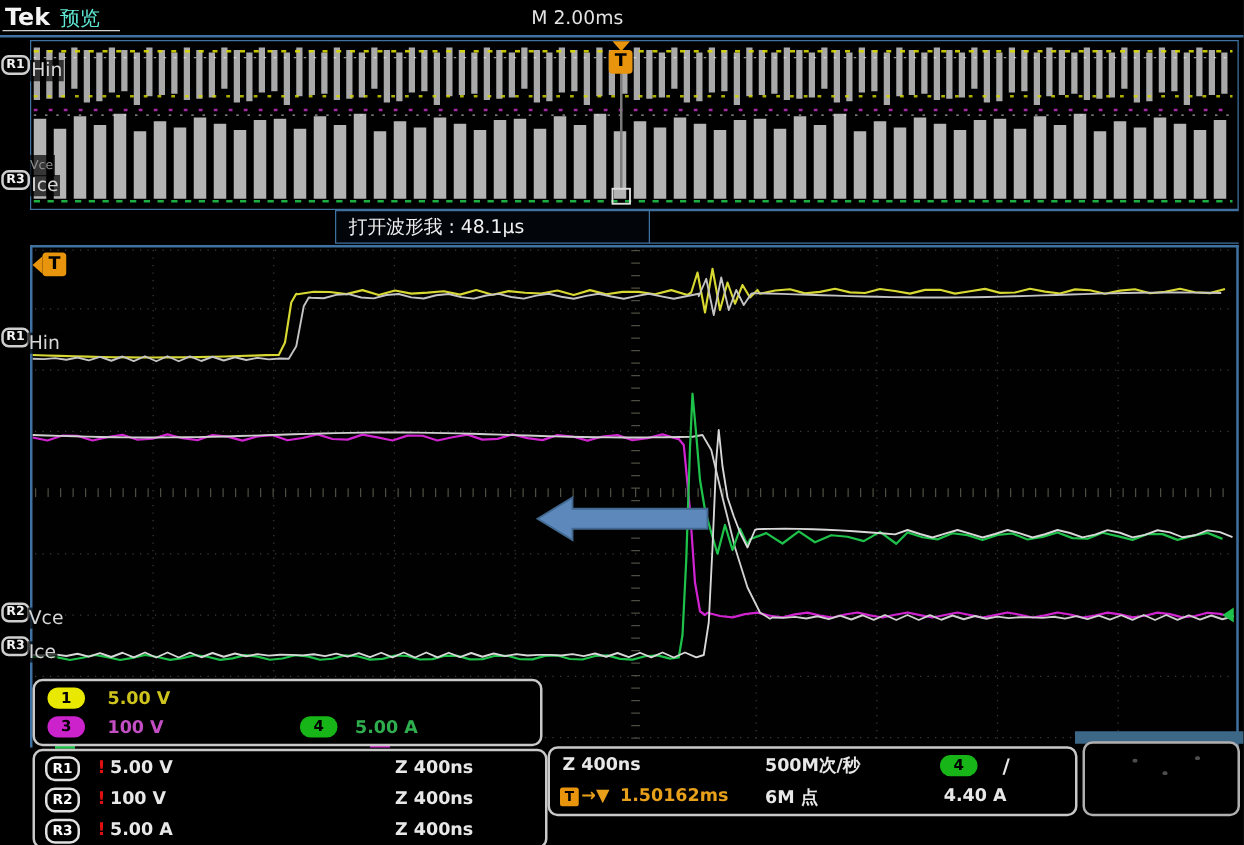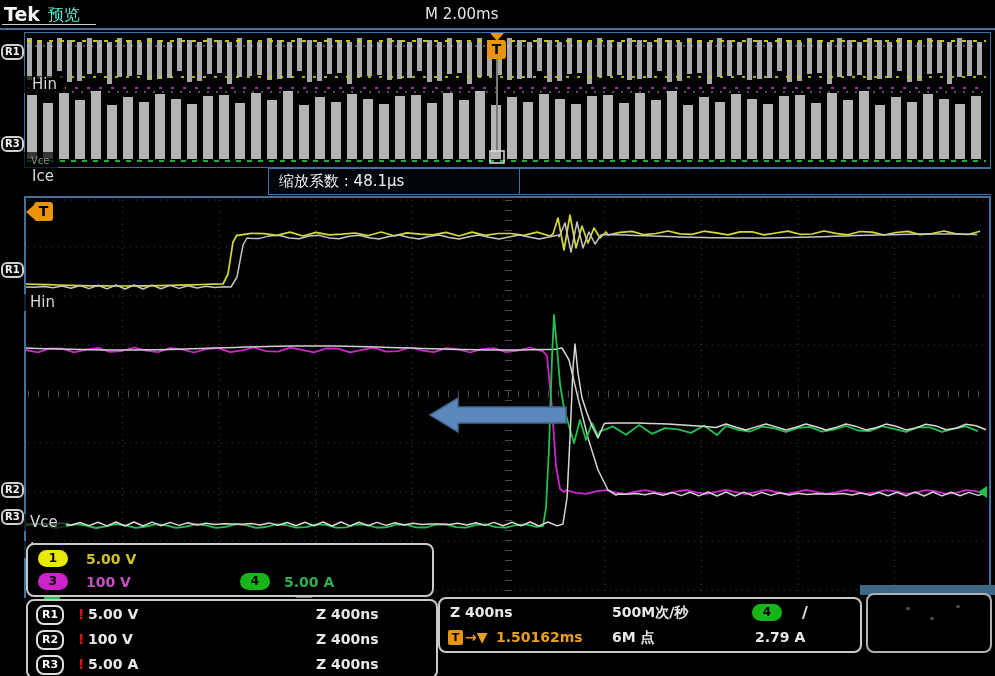--- a/index.html
+++ b/index.html
@@ -8,21 +8,21 @@
   .abs{position:absolute;}
   .hdr-logo{font-weight:bold;font-size:19px;color:#f4f4f4;}
   .hdr-mode{font-size:16px;color:#5eead4;}
   .hdr-tb{font-size:15px;color:#e4e4e4;}
   .blue-line{background:#3f72a0;}
   .win{position:absolute;background:#010101;border:1px solid #3f72a0;box-sizing:border-box;}
   .zbox{position:absolute;background:#02050a;border:1px solid #3f72a0;box-sizing:border-box;
         font-size:15px;color:#f0f0f0;line-height:25px;padding-left:10px;}
   .edgeb{position:absolute;border:2px solid #cfcfcf;border-radius:6px;background:#050505;color:#f2f2f2;
          font-size:10px;font-weight:bold;line-height:12px;padding:0 2px;z-index:7;}
-  .lab{position:absolute;font-size:15px;color:#d6d6d6;background:rgba(0,0,0,.7);padding:0 8px;z-index:7;line-height:17px;margin-top:28px;}
+  .lab{position:absolute;font-size:15px;color:#d6d6d6;background:rgba(0,0,0,.7);padding:0 1px;z-index:7;line-height:17px;}
   .lab-dim{font-size:10px;color:#909090;}
   .tbox{position:absolute;width:19px;height:19px;background:#e8940c;border-radius:3px;color:#000;
         font-weight:bold;font-size:14px;text-align:center;line-height:19px;z-index:8;}
   .tri-d{position:absolute;width:0;height:0;border-left:7px solid transparent;border-right:7px solid transparent;
          border-top:8px solid #e8940c;z-index:8;}
   .tri-l{position:absolute;width:0;height:0;border-top:7px solid transparent;border-bottom:7px solid transparent;
          border-right:8px solid #e8940c;z-index:8;}
   .ann{position:absolute;font-family:"DejaVu Serif","Liberation Serif",serif;font-weight:bold;color:#dd1212;
        font-size:32px;line-height:39px;text-align:center;z-index:9;}
   .robox{position:absolute;background:#000;border:2px solid #c9c9c9;border-radius:8px;z-index:10;box-sizing:border-box;}
@@ -226,21 +226,21 @@
   </div>
   <div class="tri-d" style="left:490px;top:33px;"></div>
   <div class="tbox" style="left:487px;top:40px;">T</div>
   <span class="edgeb" style="left:1px;top:44px;">R1</span>
   <span class="lab" style="left:24px;top:48px;">Hin</span>
   <span class="lab lab-dim" style="left:23px;top:124px;">Vce</span>
   <span class="edgeb" style="left:1px;top:136px;">R3</span>
   <span class="lab" style="left:24px;top:140px;">Ice</span>
 
   <div class="zbox" style="left:268px;top:168px;width:252px;height:27px;">
-    <span>缩放系数 : 48.1µs</span>
+    <span>打开波形我 : 48.1µs</span>
   </div>
   <div class="abs blue-line" style="left:520px;top:168px;width:471px;height:1px;"></div>
   <div class="abs blue-line" style="left:520px;top:194px;width:471px;height:1px;"></div>
 
   <div class="abs" style="left:24px;top:196px;width:967px;height:402px;background:#010101;border:2px solid #3f72a0;border-bottom:none;box-sizing:border-box;">
     <svg id="mw" width="963" height="400" viewBox="0 0 963 400">
         <line x1="96.5" x2="96.5" y1="2" y2="398" stroke="#3c3c3c" stroke-width="1" stroke-dasharray="1 5"></line>
         <line x1="193" x2="193" y1="2" y2="398" stroke="#3c3c3c" stroke-width="1" stroke-dasharray="1 5"></line>
         <line x1="289.5" x2="289.5" y1="2" y2="398" stroke="#3c3c3c" stroke-width="1" stroke-dasharray="1 5"></line>
         <line x1="386" x2="386" y1="2" y2="398" stroke="#3c3c3c" stroke-width="1" stroke-dasharray="1 5"></line>
@@ -309,21 +309,21 @@
 
   <div class="robox" style="left:438px;top:597px;width:424px;height:56px;">
     <span class="val" style="left:10px;top:5px;">Z 400ns</span>
     <span class="val" style="left:172px;top:5px;">500M次/秒</span>
     <span class="pill pill-g" style="left:312px;top:5px;">4</span>
     <span class="val" style="left:362px;top:4px;font-size:16px;">/</span>
     <span class="minit" style="left:8px;top:31px;">T</span>
     <span class="val trigpos" style="left:25px;top:30px;">→▼</span>
     <span class="val trigpos" style="left:56px;top:30px;">1.50162ms</span>
     <span class="val" style="left:172px;top:30px;">6M 点</span>
-    <span class="val" style="left:315px;top:30px;">2.79 A</span>
+    <span class="val" style="left:315px;top:30px;">4.40 A</span>
   </div>
 
   <div class="abs" style="left:860px;top:585px;width:135px;height:10px;background:#3c6787;z-index:4;"></div>
   <div class="robox" style="left:866px;top:593px;width:126px;height:60px;border-color:#b0b0b0;">
     <div class="dot" style="left:38px;top:12px;"></div>
     <div class="dot" style="left:62px;top:22px;"></div>
     <div class="dot" style="left:88px;top:10px;"></div>
   </div>
 
 </div>

